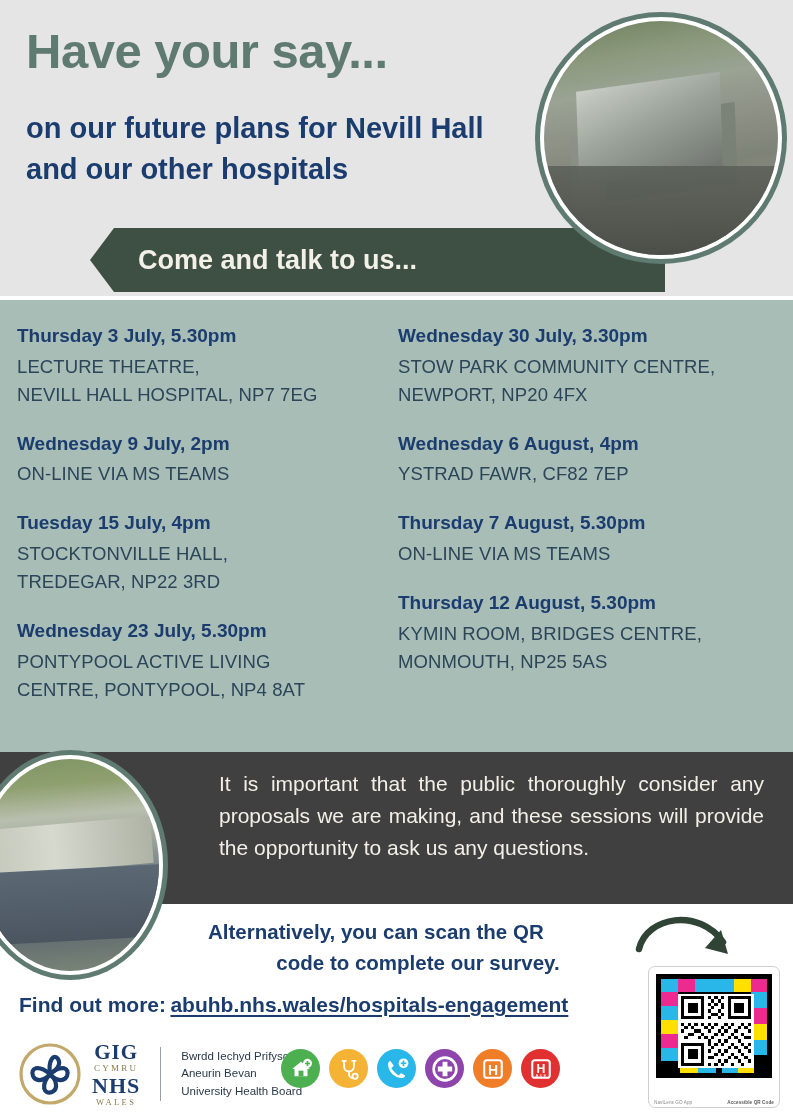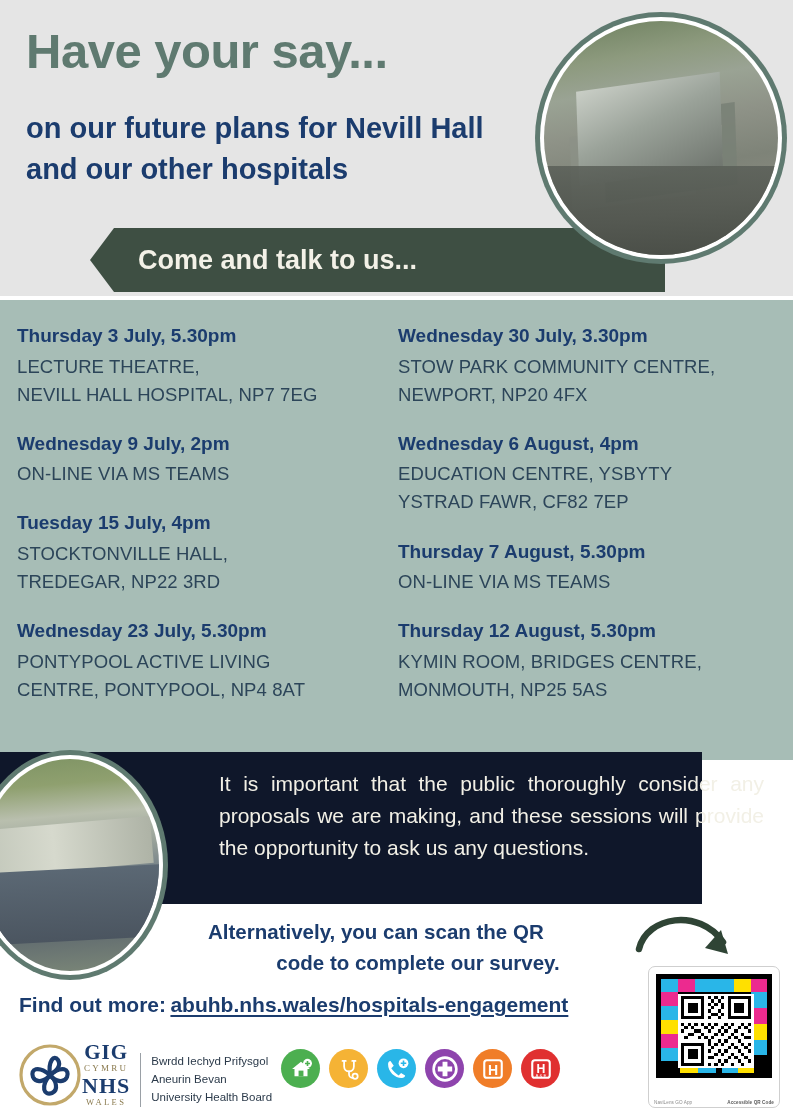--- a/index.html
+++ b/index.html
@@ -70,22 +70,22 @@
   .event-date {
     font-size:19px; font-weight:bold; color:#1b3c6e; line-height:1.45;
     margin-bottom:3px;
   }
   .event-venue {
     font-size:18.5px; color:#2c4559; line-height:1.52; letter-spacing:.1px;
   }
 
   
   .quote-block {
-    position:absolute; left:0; top:752px; width:702px; height:152px;
-    background:#0f172a;
+    position:absolute; left:0; top:752px; width:793px; height:152px;
+    background:#404040;
   }
   .quote-text {
     position:absolute; left:219px; top:16px; width:545px;
     font-size:21px; color:#f2f0e6; line-height:1.52;
     text-align:justify;
   }
 
   
   .photo-circle-bl {
     position:absolute; left:-28px; top:750px; width:196px; height:230px;
@@ -138,21 +138,21 @@
   .qr-caption {
     position:absolute; left:0; bottom:2px; width:100%;
     display:flex; justify-content:space-between; align-items:center;
     padding:0 5px; font-size:4.6px; color:#8a8a8a; letter-spacing:.1px;
   }
   .qr-caption .b { font-weight:bold; color:#5a5a5a; }
 
   
   .footer { position:absolute; left:0; top:1034px; width:793px; height:86px; background:#ffffff; }
 
-  .nhs-logo { position:absolute; left:18px; top:8px; display:flex; align-items:flex-end; }
+  .nhs-logo { position:absolute; left:18px; top:8px; display:flex; align-items:center; gap:10px; }
   .celtic { width:64px; height:64px; position:relative; }
   .nhs-words { display:flex; flex-direction:column; align-items:center; line-height:1; }
   .gig { font-size:21px; font-weight:bold; color:#1b3c6e; letter-spacing:1px; font-family:"Liberation Serif", serif; }
   .cymru { font-size:9px; color:#8a7a4e; letter-spacing:2.2px; font-family:"Liberation Serif", serif; margin-top:1px; }
   .nhs { font-size:22px; font-weight:bold; color:#1b3c6e; letter-spacing:1px; font-family:"Liberation Serif", serif; margin-top:2px; }
   .wales { font-size:8.5px; color:#8a7a4e; letter-spacing:2.4px; font-family:"Liberation Serif", serif; margin-top:1px; }
   .nhs-divider { width:1px; height:54px; background:#9aa0a6; margin:0 10px; }
   .hb-lines { display:flex; flex-direction:column; justify-content:center; font-size:11.5px; color:#2b3a4a; line-height:1.55; }
 
   .icon-row { position:absolute; left:281px; top:15px; display:flex; gap:9px; }
@@ -203,21 +203,20 @@
     </div>
 
     <div class="col col-right">
       <div class="event">
         <div class="event-date">Wednesday 30 July, 3.30pm</div>
         <div class="event-venue">STOW PARK COMMUNITY CENTRE,</div>
         <div class="event-venue">NEWPORT, NP20 4FX</div>
       </div>
       <div class="event">
         <div class="event-date">Wednesday 6 August, 4pm</div>
-        <div class="event-venue">EDUCATION CENTRE, YSBYTY</div>
         <div class="event-venue">YSTRAD FAWR, CF82 7EP</div>
       </div>
       <div class="event">
         <div class="event-date">Thursday 7 August, 5.30pm</div>
         <div class="event-venue">ON-LINE VIA MS TEAMS</div>
       </div>
       <div class="event">
         <div class="event-date">Thursday 12 August, 5.30pm</div>
         <div class="event-venue">KYMIN ROOM, BRIDGES CENTRE,</div>
         <div class="event-venue">MONMOUTH, NP25 5AS</div>

